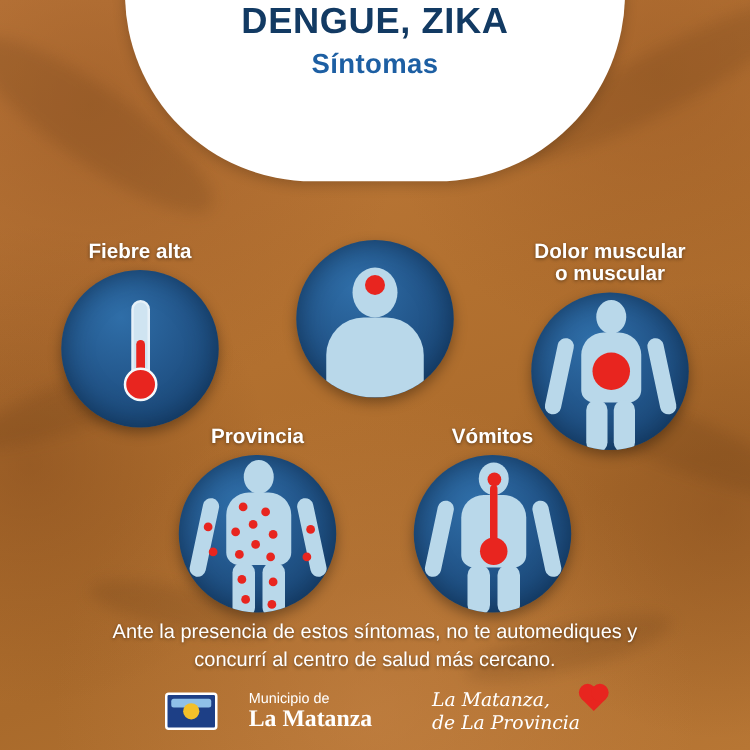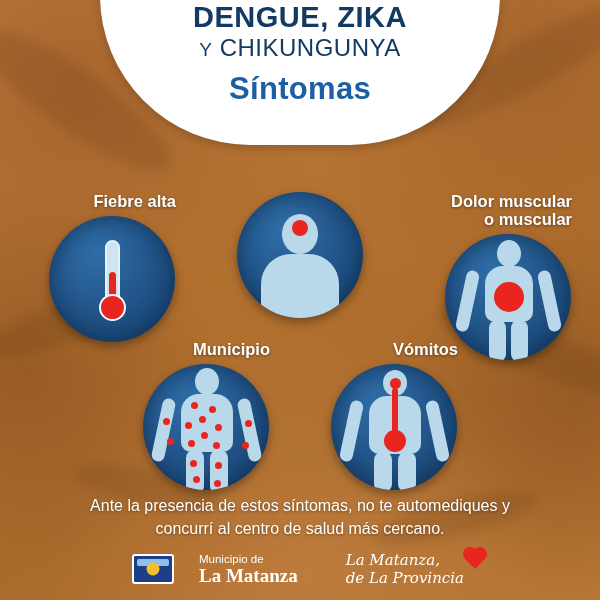--- a/index.html
+++ b/index.html
@@ -65,31 +65,31 @@
   #title-sub {
     font-size: 24px;
     color: #123a63;
     letter-spacing: 0.5px;
     line-height: 1.35;
     font-weight: normal;
   }
   #title-sub .small-y { font-size: 19px; }
   #title-third {
     margin-top: 6px;
-    font-size: 31px;
+    font-size: 22px;
     font-weight: bold;
     color: #1d5fa3;
     letter-spacing: 0.3px;
   }
 
   
   .symptom {
     position: absolute;
     width: 128px;
-    text-align: right;
+    text-align: center;
   }
   .symptom .label {
     font-size: 16.5px;
     font-weight: bold;
     color: #ffffff;
     text-shadow: 0 1px 3px rgba(0,0,0,0.45);
     line-height: 1.1;
     margin-bottom: 6px;
   }
   .circle {
@@ -258,24 +258,20 @@
 
   <div class="bg-streak s1"></div>
   <div class="bg-streak s2"></div>
   <div class="bg-streak s3"></div>
   <div class="bg-streak s4"></div>
   <div class="bg-streak s5"></div>
   <div class="bg-streak s6"></div>
 
   <div id="header-panel">
     <div id="title-main">DENGUE, ZIKA</div>
-    <div id="title-sub">
-      <span class="small-y">Y</span>
-      <span>CHIKUNGUNYA</span>
-    </div>
     <div id="title-third">Síntomas</div>
   </div>
 
   <div class="symptom" style="left: 48px; top: 192px;">
     <div class="label">Fiebre alta</div>
     <div class="circle">
       <span>
         <span class="thermo-stem"></span>
         <span class="thermo-fluid"></span>
         <span class="thermo-bulb"></span>
@@ -286,40 +282,40 @@
   <div class="symptom" style="left: 236px; top: 192px;">
     <div class="circle">
       <span>
         <span class="head" style="left:45px; top:22px; width:36px; height:40px;"></span>
         <span class="torso" style="left:24px; top:62px; width:78px; height:64px; border-radius:30px 30px 0 0;"></span>
         <span class="dot-red" style="left:55px; top:28px; width:16px; height:16px;"></span>
       </span>
     </div>
   </div>
 
-  <div class="symptom" style="left: 444px; top: 192px;">
+  <div class="symptom" style="left: 424px; top: 192px;">
     <div class="label">
       <span>Dolor muscular</span><br>
       <span>o muscular</span>
     </div>
     <div class="circle">
       <span>
         <span class="head" style="left:52px; top:6px; width:24px; height:27px;"></span>
         <span class="torso" style="left:40px; top:32px; width:48px; height:56px; border-radius:18px 18px 10px 10px;"></span>
         <span class="torso" style="left:16px; top:36px; width:13px; height:62px; border-radius:8px; transform:rotate(12deg);"></span>
         <span class="torso" style="left:98px; top:36px; width:13px; height:62px; border-radius:8px; transform:rotate(-12deg);"></span>
         <span class="torso" style="left:44px; top:86px; width:17px; height:42px; border-radius:8px;"></span>
         <span class="torso" style="left:66px; top:86px; width:17px; height:42px; border-radius:8px;"></span>
         <span class="dot-red" style="left:49px; top:48px; width:30px; height:30px;"></span>
       </span>
     </div>
   </div>
 
   <div class="symptom" style="left: 142px; top: 340px;">
-    <div class="label">Municipio</div>
+    <div class="label">Provincia</div>
     <div class="circle">
       <span>
         <span class="head" style="left:52px; top:4px; width:24px; height:27px;"></span>
         <span class="torso" style="left:38px; top:30px; width:52px; height:58px; border-radius:18px 18px 10px 10px;"></span>
         <span class="torso" style="left:14px; top:34px; width:13px; height:64px; border-radius:8px; transform:rotate(12deg);"></span>
         <span class="torso" style="left:100px; top:34px; width:13px; height:64px; border-radius:8px; transform:rotate(-12deg);"></span>
         <span class="torso" style="left:43px; top:86px; width:18px; height:44px; border-radius:8px;"></span>
         <span class="torso" style="left:67px; top:86px; width:18px; height:44px; border-radius:8px;"></span>
         <span class="dot-red" style="left:48px; top:38px; width:7px; height:7px;"></span>
         <span class="dot-red" style="left:66px; top:42px; width:7px; height:7px;"></span>

